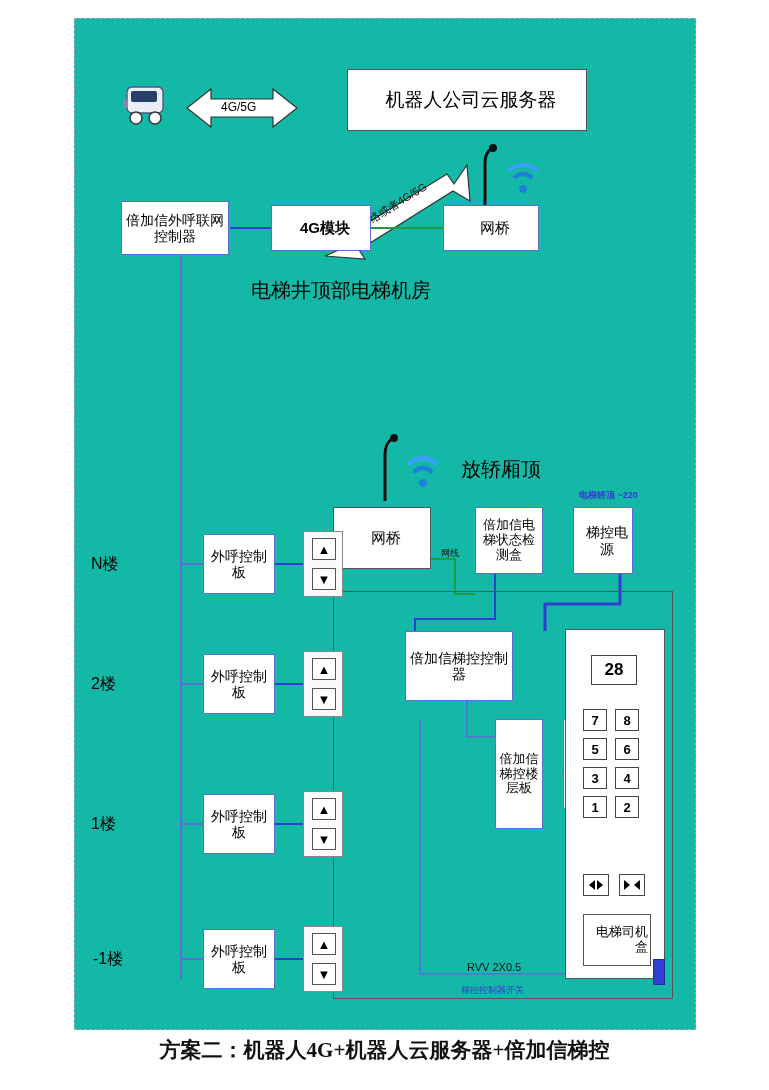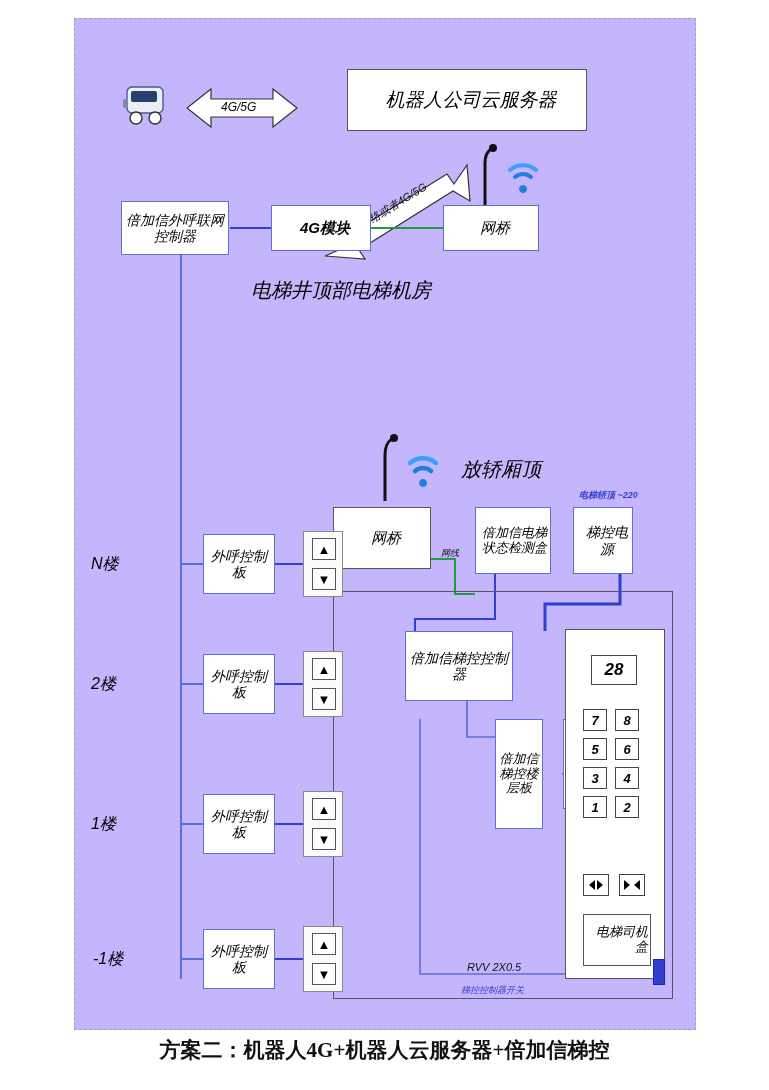--- a/index.html
+++ b/index.html
@@ -5,23 +5,22 @@
   html,body{margin:0;padding:0;}
   body{
     width:769px;height:1090px;
     background:#ffffff;
     font-family:"Liberation Sans","DejaVu Sans",sans-serif;
     position:relative;
     overflow:hidden;
   }
   #canvas{
     position:absolute;left:74px;top:18px;width:620px;height:1010px;
-    background:#c4b5fd;
+    background:#14b8a6;
     border:1px dashed #9aa6bf;
-    font-style:italic;
   }
   .box{
     position:absolute;
     background:#ffffff;
     border:1px solid #5b6fd6;
     box-sizing:border-box;
     display:flex;align-items:center;justify-content:center;
     text-align:center;
     color:#000;
     line-height:1.15;
@@ -174,21 +173,21 @@
   </div>
 
   <div class="label" style="left:386px;top:437px;font-size:20px;">放轿厢顶</div>
 
   <div class="box" style="left:258px;top:488px;width:98px;height:62px;font-size:15px;border-color:#555;">
     <span>网桥</span>
   </div>
 
   <div class="label tiny" style="left:366px;top:528px;">网线</div>
 
-  <div class="box" style="left:400px;top:488px;width:76px;height:67px;font-size:13px;padding:0 3px;text-align:right;">
+  <div class="box" style="left:400px;top:488px;width:68px;height:67px;font-size:13px;padding:0 3px;">
     <span>倍加信电梯状态检测盒</span>
   </div>
 
   <div class="box" style="left:498px;top:488px;width:60px;height:67px;font-size:14px;">
     <span>梯控电源</span>
   </div>
 
   <div class="label tiny-red" style="left:504px;top:470px;font-weight:bold;">电梯轿顶 ~220</div>
 
   <div class="panel" style="left:258px;top:572px;width:340px;height:408px;background:transparent;"></div>

